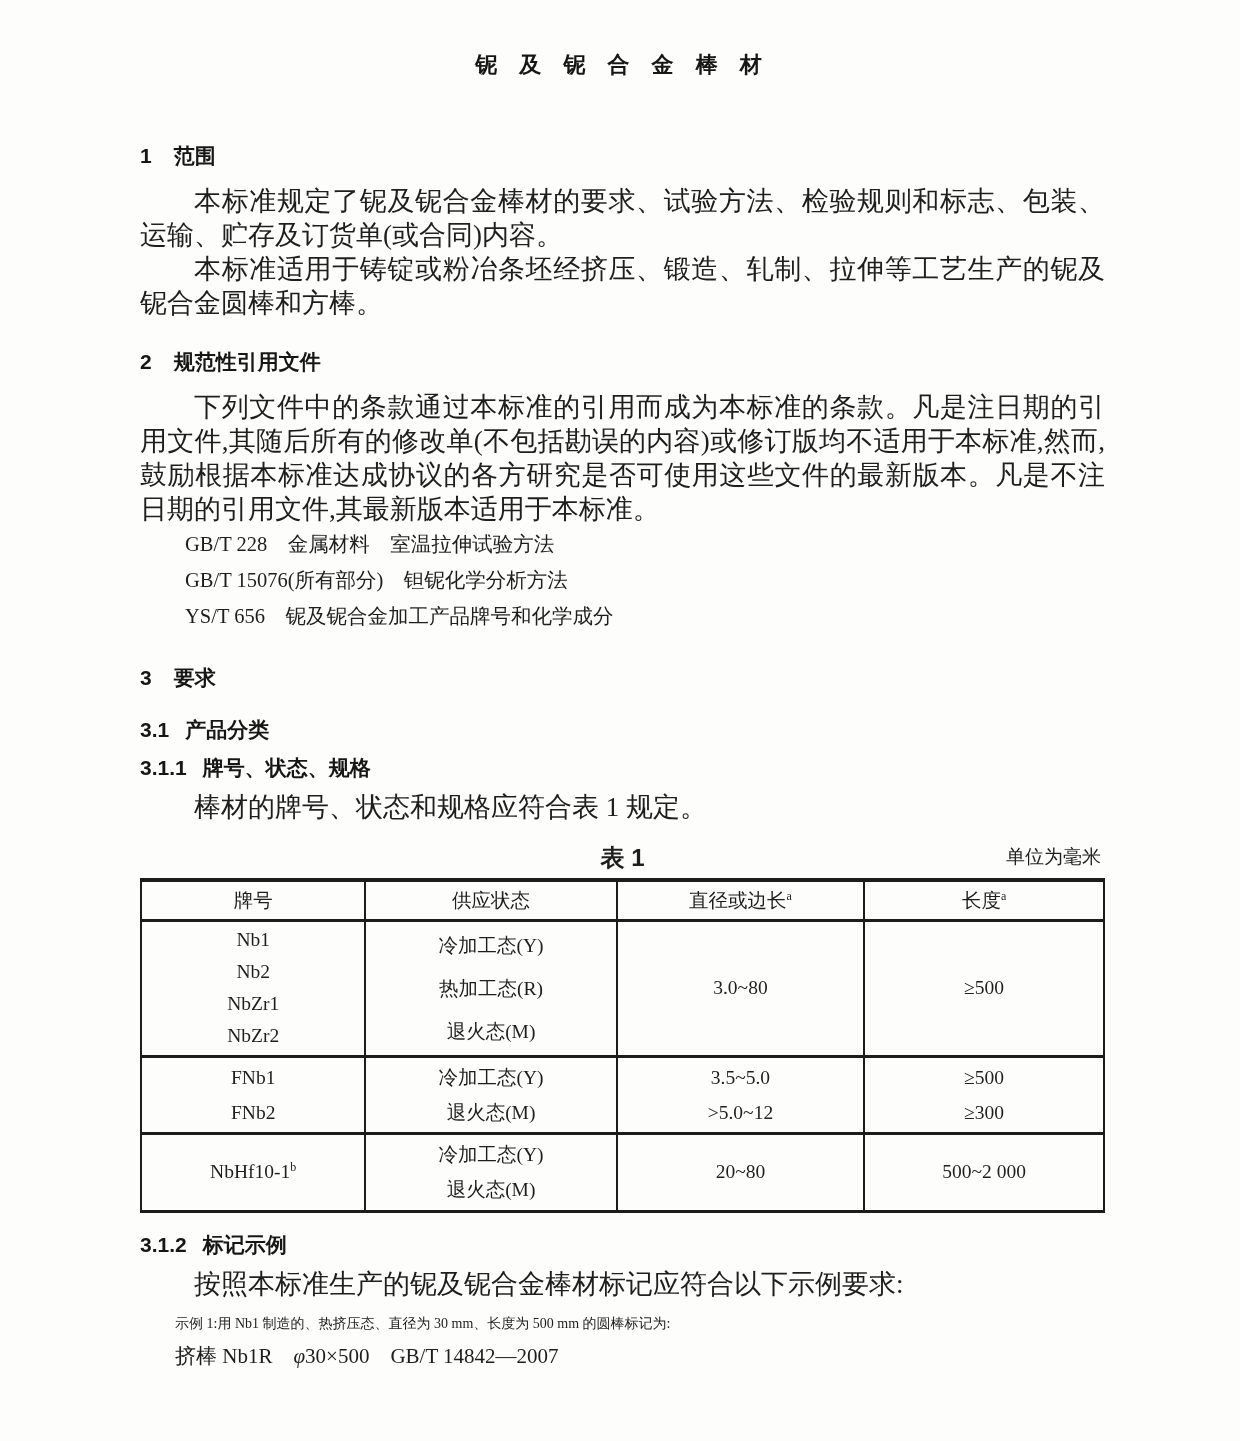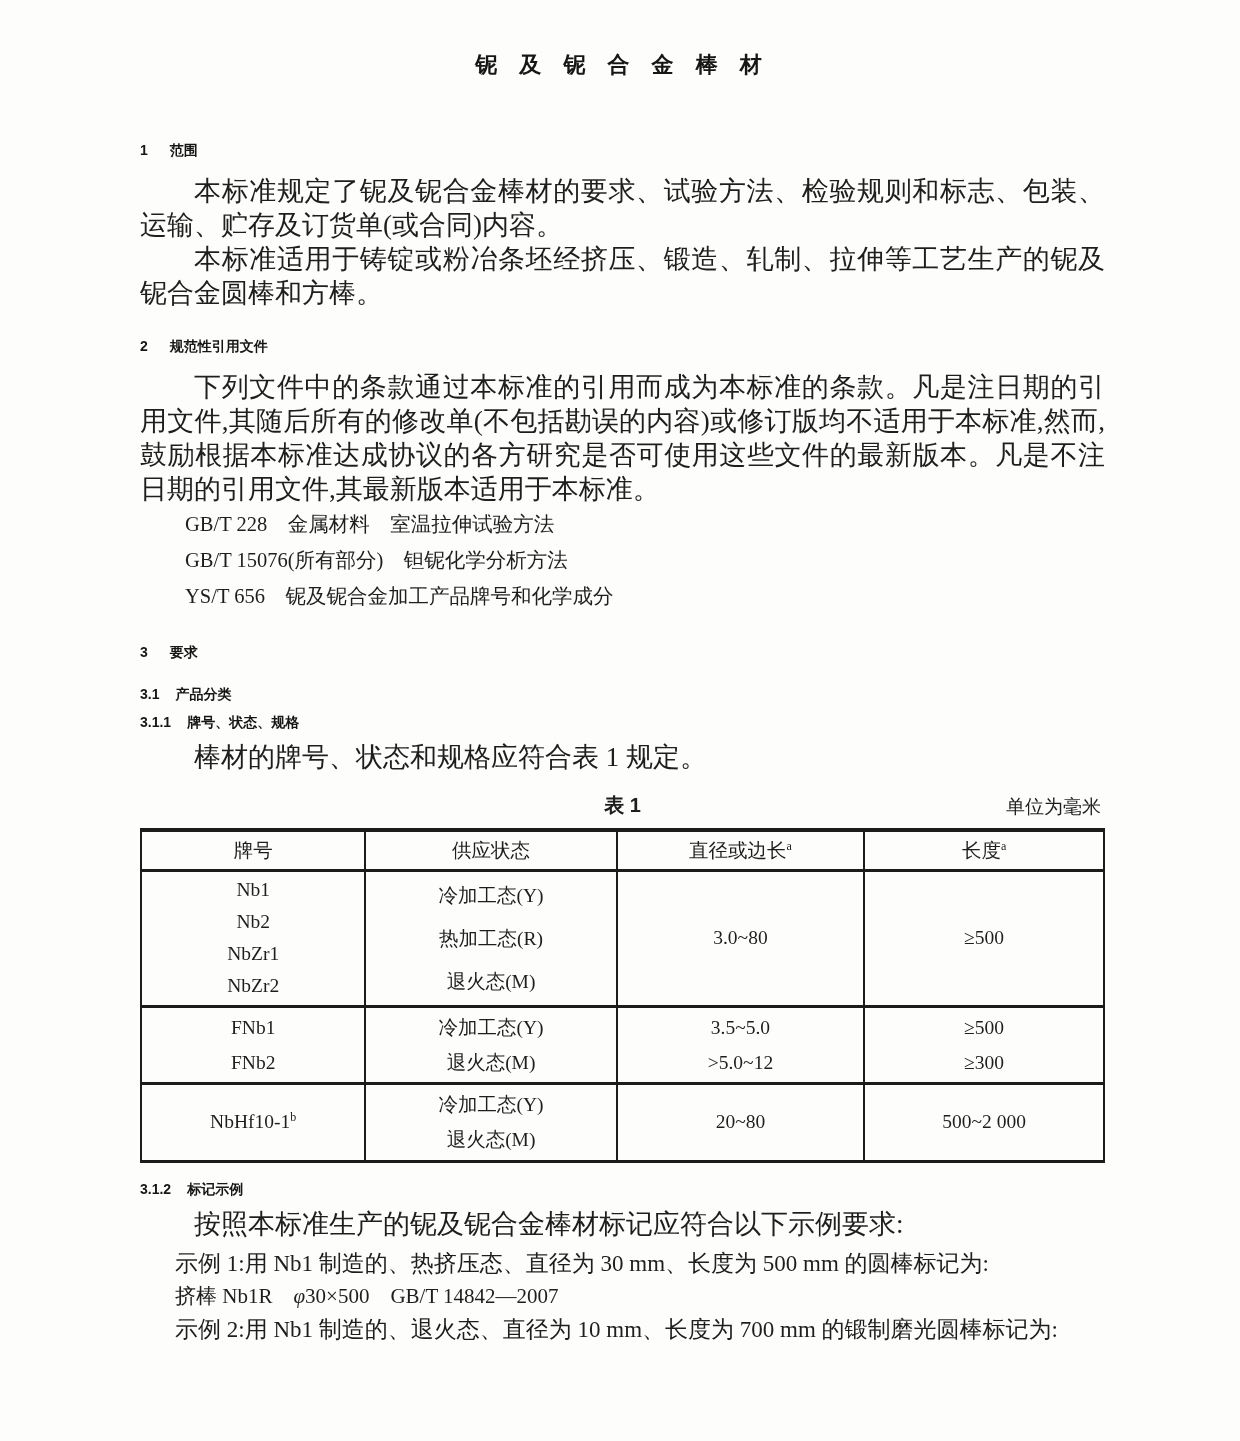--- a/index.html
+++ b/index.html
@@ -23,21 +23,21 @@
     letter-spacing:8px;
     margin-top:4px;
     margin-bottom:62px;
     color:#161616;
   }
 
   
   .sec-h {
     font-family:"Liberation Sans","DejaVu Sans",sans-serif;
     font-weight:bold;
-    font-size:14px;
+    font-size:21px;
     color:#161616;
     margin:24px 0 14px 0;
   }
   .sec-h .num { margin-right:22px; }
   .sec-h.sub { margin:14px 0 8px 0; }
   .sec-h.subsub { margin:10px 0 8px 0; }
 
   
   .para {
     font-size:27px;
@@ -57,21 +57,21 @@
   .tbl-caption {
     position:relative;
     margin-top:18px;
     margin-bottom:6px;
     height:30px;
   }
   .tbl-caption .cap {
     position:absolute; left:0; right:0;
     text-align:center;
     font-family:"Liberation Sans","DejaVu Sans",sans-serif;
-    font-weight:bold; font-size:20px;
+    font-weight:bold; font-size:24px;
   }
   .tbl-caption .unit {
     position:absolute; right:4px; top:2px;
     font-size:19px;
   }
 
   
   table.std {
     width:100%;
     border-collapse:collapse;
@@ -109,21 +109,21 @@
   .fn-line {
     text-align:left;
     font-size:19px;
     line-height:38px;
     margin-left:42px;
   }
   .fn-line sup.fn { margin-right:16px; font-size:13px; }
 
   
   .example-line {
-    font-size:23px;
+    font-size:14px;
     line-height:33px;
     margin-left:35px;
     text-align:left;
   }
   .mark-line {
     font-size:21px;
     line-height:33px;
     margin-left:35px;
   }
   .phi { font-style:italic; }
@@ -231,16 +231,15 @@
   </table>
 
   <div class="sec-h subsub" style="margin-top:18px;">
     <span class="num" style="margin-right:16px;">3.1.2</span><span>标记示例</span>
   </div>
   <p class="para" style="margin-bottom:6px;">按照本标准生产的铌及铌合金棒材标记应符合以下示例要求:</p>
 
   <div class="example-line">示例 1:用 Nb1 制造的、热挤压态、直径为 30 mm、长度为 500 mm 的圆棒标记为:</div>
   <div class="mark-line prewrap"><span>挤棒 Nb1R　</span><span class="phi">φ</span><span>30×500</span><span>　GB/T 14842—2007</span></div>
 
-  <div class="example-line">示例 2:用 Nb1 制造的、退火态、直径为 10 mm、长度为 700 mm 的锻制磨光圆棒标记为:</div>
   <div class="mark-line prewrap"></div>
 
 </div>
 
 </body></html>

